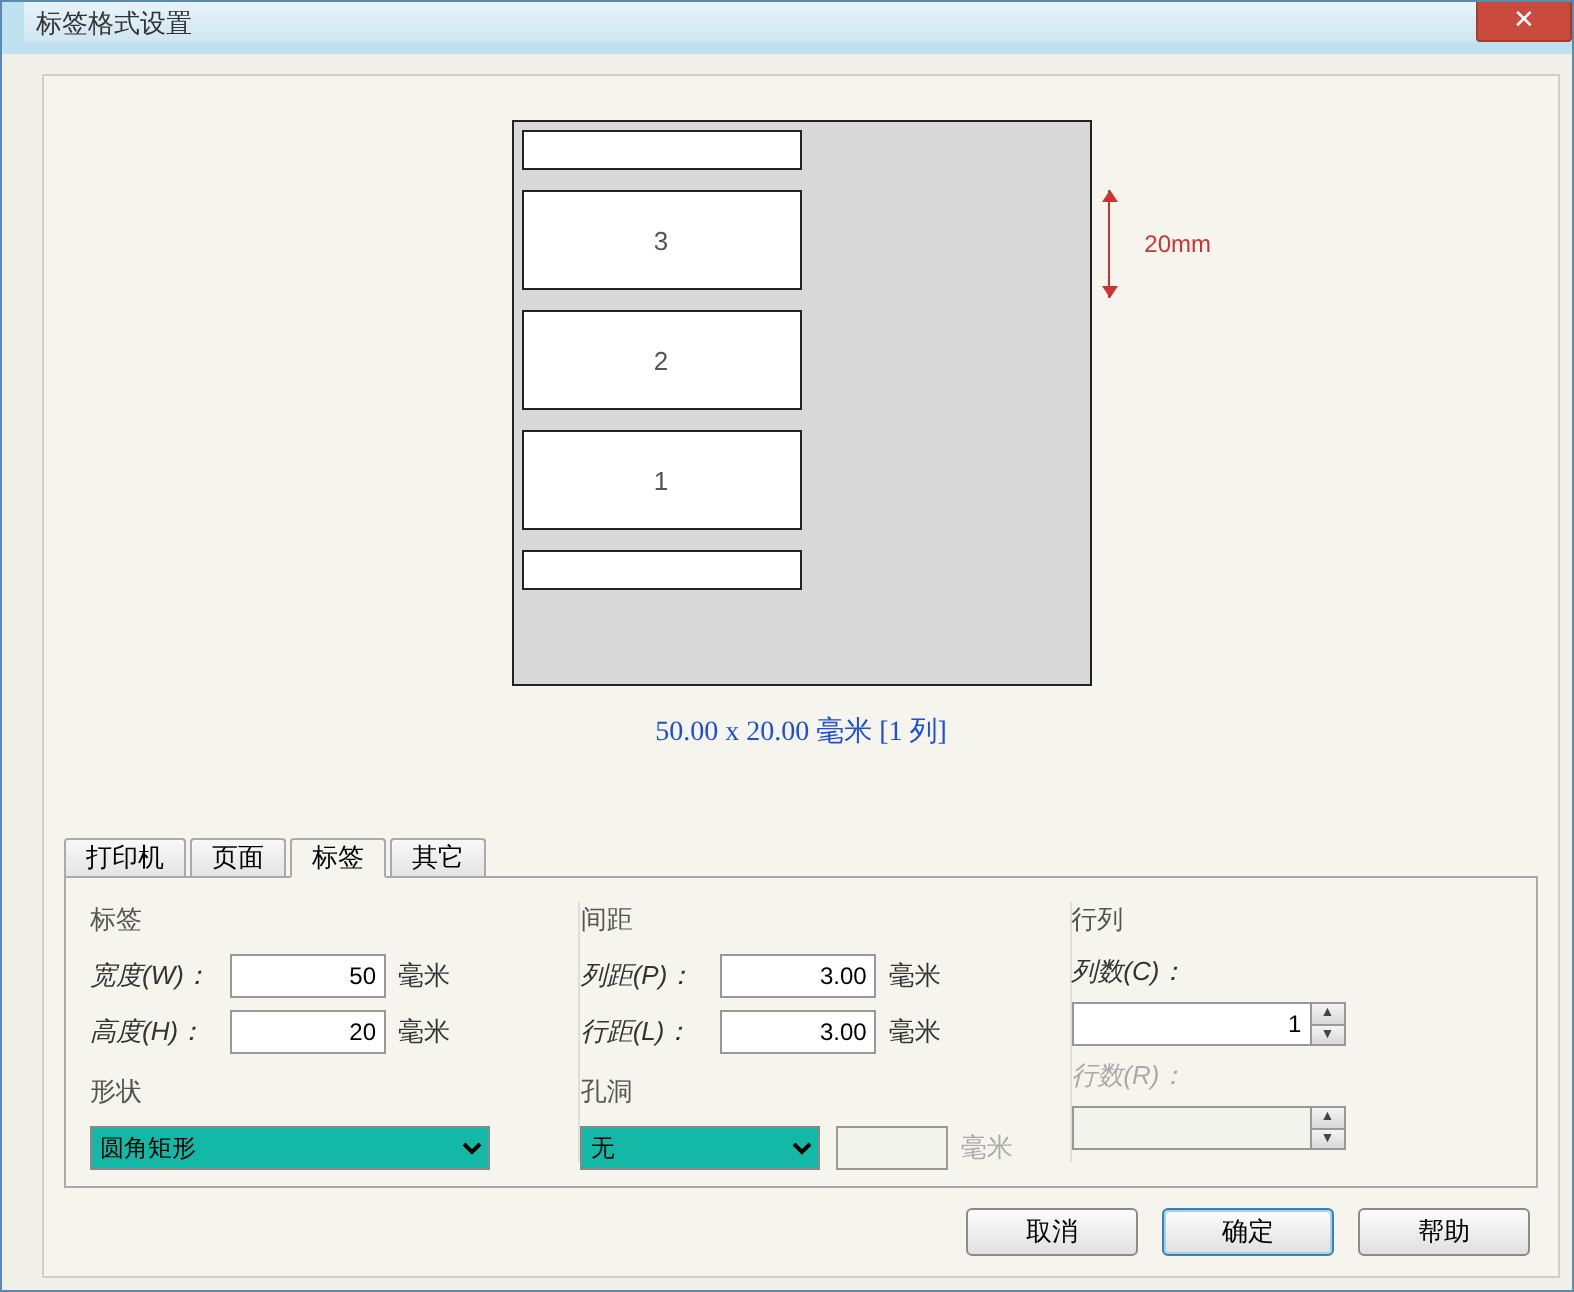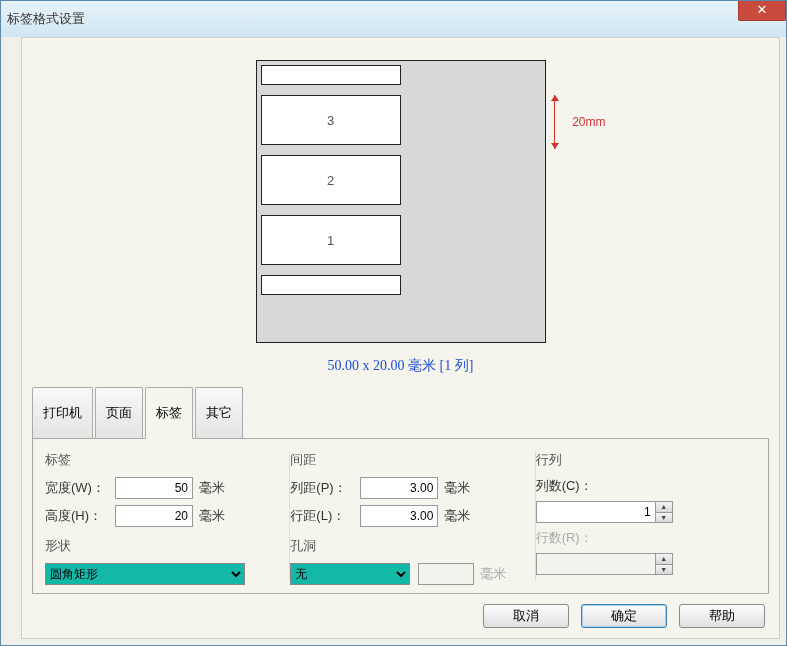--- a/index.html
+++ b/index.html
@@ -1,18 +1,18 @@
 <!DOCTYPE html>
 <html><head>
 <meta charset="utf-8">
 <style>
 * { box-sizing: border-box; margin: 0; padding: 0; }
 html, body { width: 787px; height: 646px; font-family: "SimSun", "Microsoft YaHei", sans-serif; font-size: 12px; overflow: hidden; background: #6badcd; }
 .window { width: 787px; height: 646px; background: linear-gradient(to bottom, #bfe1f0 0, #bfe1f0 26px, #f0f0e8 26px); border: 1px solid #5a8aad; position: relative; }
-.titlebar { height: 36px; background: linear-gradient(to bottom, #e8f3fa, #cfe6f2); display: flex; align-items: center; padding-left: 6px; color: #333; font-size: 13px; position: relative; }
+.titlebar { height: 20px; background: linear-gradient(to bottom, #e8f3fa, #cfe6f2); display: flex; align-items: flex-end; padding-left: 6px; color: #333; font-size: 13px; position: relative; margin-left: 11px; }
 .titlebar .close { position: absolute; right: 0; top: 0; width: 48px; height: 20px; background: #c94b3e; color: #fff; text-align: center; line-height: 18px; font-size: 13px; border: 1px solid #a83a2e; border-top: none; border-radius: 0 0 2px 2px; cursor: pointer; }
 .content-frame { position: absolute; left: 20px; top: 36px; right: 6px; bottom: 6px; background: #f5f5ee; border: 1px solid #d0d0c8; }
 .preview-wrap { width: 100%; text-align: center; }
 .preview-area { margin: 22px auto 0; width: 290px; position: relative; }
 .dim-top { position: absolute; left: 0; top: -1px; width: 148px; text-align: center; color: #c33; font-size: 14px; }
 .dim-top .line { border-top: 1px solid #c33; height: 4px; position: relative; margin-top: 2px; }
 .dim-top .line:before, .dim-top .line:after { content: ""; position: absolute; top: -4px; width: 0; height: 0; border-top: 4px solid transparent; border-bottom: 4px solid transparent; }
 .dim-top .line:before { left: 0; border-right: 6px solid #c33; }
 .dim-top .line:after { right: 0; border-left: 6px solid #c33; }
 .dim-right { position: absolute; right: -60px; top: 55px; color: #c33; font-size: 12px; }
@@ -20,29 +20,29 @@
 .dim-right .line:before, .dim-right .line:after { content: ""; position: absolute; left: -4px; width: 0; height: 0; border-left: 4px solid transparent; border-right: 4px solid transparent; }
 .dim-right .line:before { top: 0; border-bottom: 6px solid #c33; }
 .dim-right .line:after { bottom: 0; border-top: 6px solid #c33; }
 .page-box { width: 290px; height: 283px; border: 1px solid #222; background: #d8d8d8; margin-top: 22px; position: relative; overflow: hidden; padding: 4px; }
 .label-col { width: 140px; }
 .label-item { border: 1px solid #222; background: #fff; height: 50px; margin-bottom: 10px; display: flex; align-items: center; justify-content: center; color: #555; font-size: 13px; }
 .label-item.half-top { height: 20px; margin-bottom: 10px; }
 .label-item.half-bot { height: 20px; margin-bottom: 0; }
 .summary { text-align: center; margin: 14px 0 8px; font-size: 14px; color: #1d4ed8; font-family: "SimSun"; }
 .tabs { position: absolute; left: 10px; bottom: 200px; display: flex; }
-.tab { padding: 16px 10px; border: 1px solid #aaa; background: linear-gradient(#f8f8f8,#e4e4e4); margin-right: 2px; border-bottom: none; border-radius: 2px 2px 0 0; cursor: pointer; font-size: 13px; }
+.tab { padding: 0 10px; border: 1px solid #aaa; background: linear-gradient(#f8f8f8,#e4e4e4); margin-right: 2px; border-bottom: none; border-radius: 2px 2px 0 0; cursor: pointer; font-size: 13px; }
 .tab.active { background: #f5f5ee; position: relative; z-index: 2; border-bottom: 1px solid #f5f5ee; margin-bottom: -1px; }
 .panel { position: absolute; left: 10px; right: 10px; bottom: 44px; height: 156px; border: 1px solid #aaa; padding: 12px; }
 .groups { display: flex; gap: 24px; height: 100%; }
 .group { flex: 1; position: relative; }
 .group + .group { border-left: 1px solid #ddd; }
 .group-title { color: #555; margin-bottom: 8px; font-size: 13px; }
 .field-row { display: flex; align-items: center; margin: 6px 0; }
-.field-row label { width: 70px; color: #333; font-size: 13px; }
+.field-row label { width: 70px; color: #333; font-size: 13px; font-style: italic; }
 .field-row input.text { width: 78px; height: 22px; border: 1px solid #999; background: #fff; text-align: right; padding: 0 4px; font-size: 12px; }
 .field-row .unit { margin-left: 6px; color: #333; font-size: 13px; }
 .field-row.disabled label, .field-row.disabled .unit { color: #aaa; }
 select.drop { width: 200px; height: 22px; border: 1px solid #888; background: #14b8a6; font-size: 12px; }
 select.drop.sm { width: 120px; }
 .spinner { display: inline-flex; align-items: center; }
 .spinner input { width: 120px; height: 22px; border: 1px solid #999; text-align: right; padding-right: 4px; font-size: 12px; }
 .spin-btns { display: flex; flex-direction: column; border: 1px solid #999; border-left: none; }
 .spin-btns div { width: 16px; height: 10px; background: linear-gradient(#f4f4f4,#d8d8d8); font-size: 7px; text-align: center; line-height: 9px; cursor: pointer; color: #444; }
 .spin-btns div + div { border-top: 1px solid #999; }

